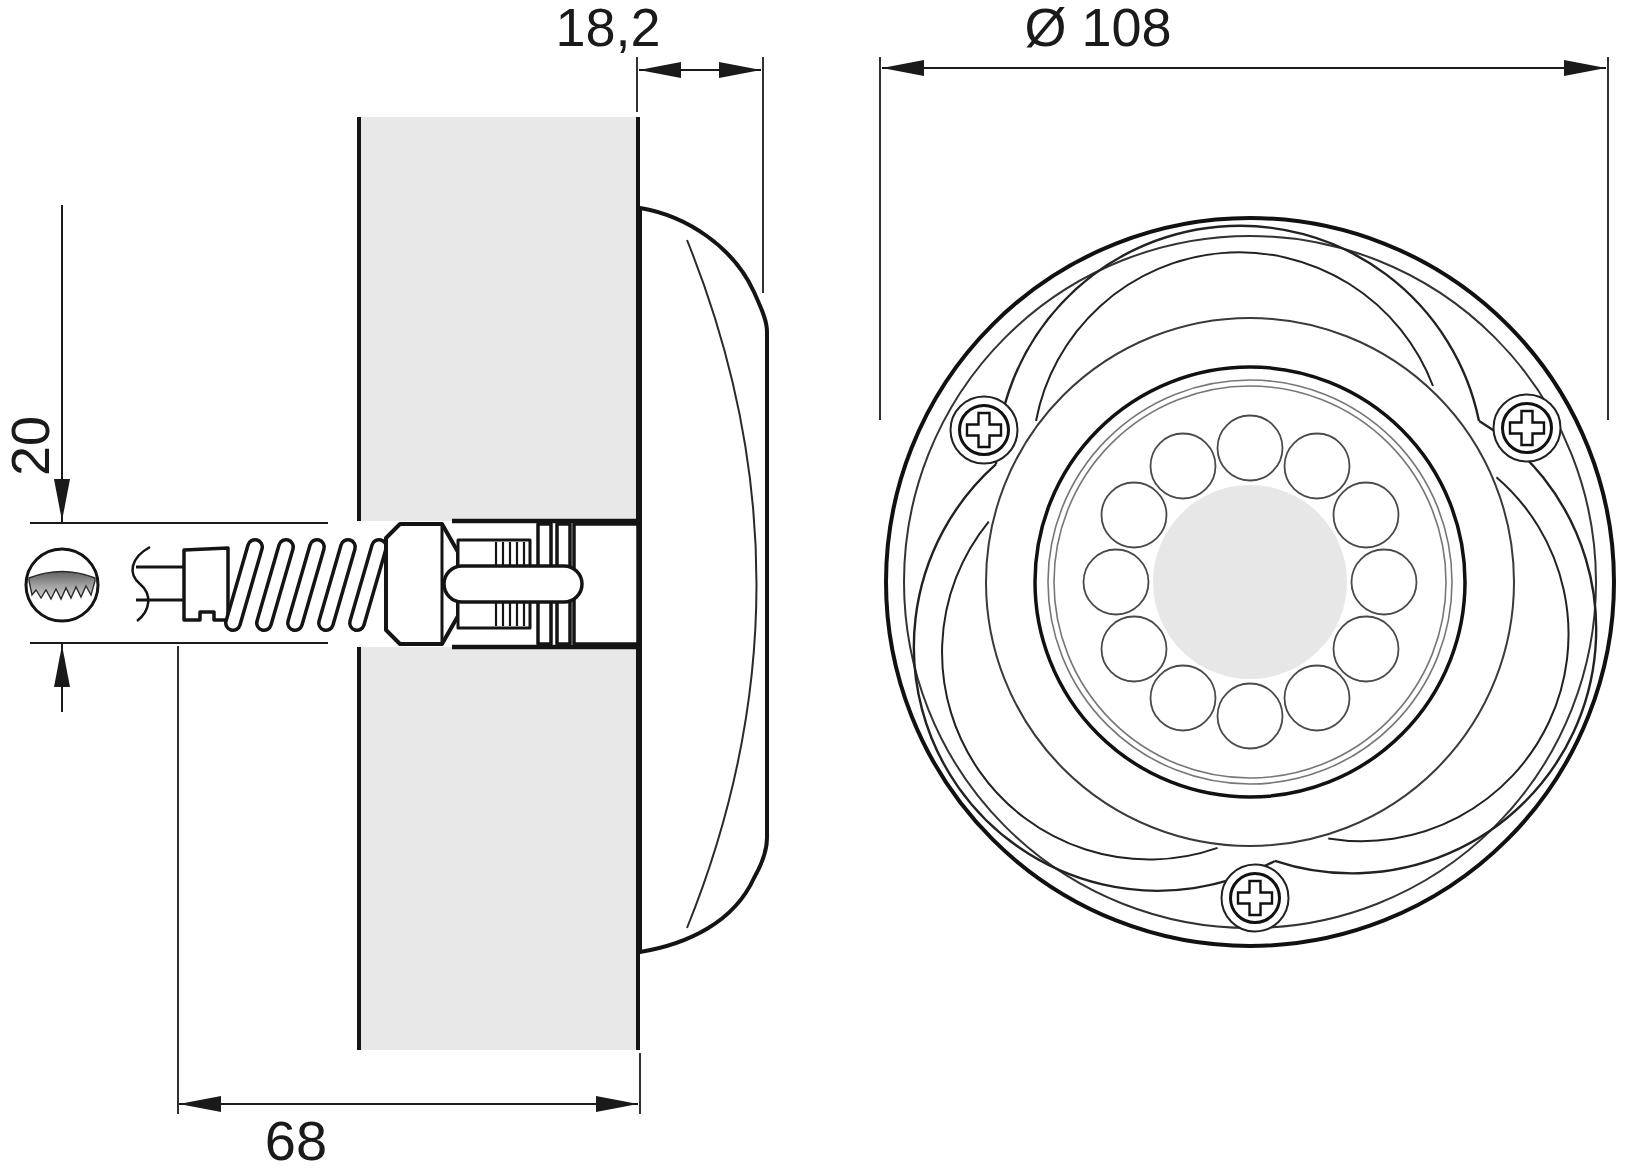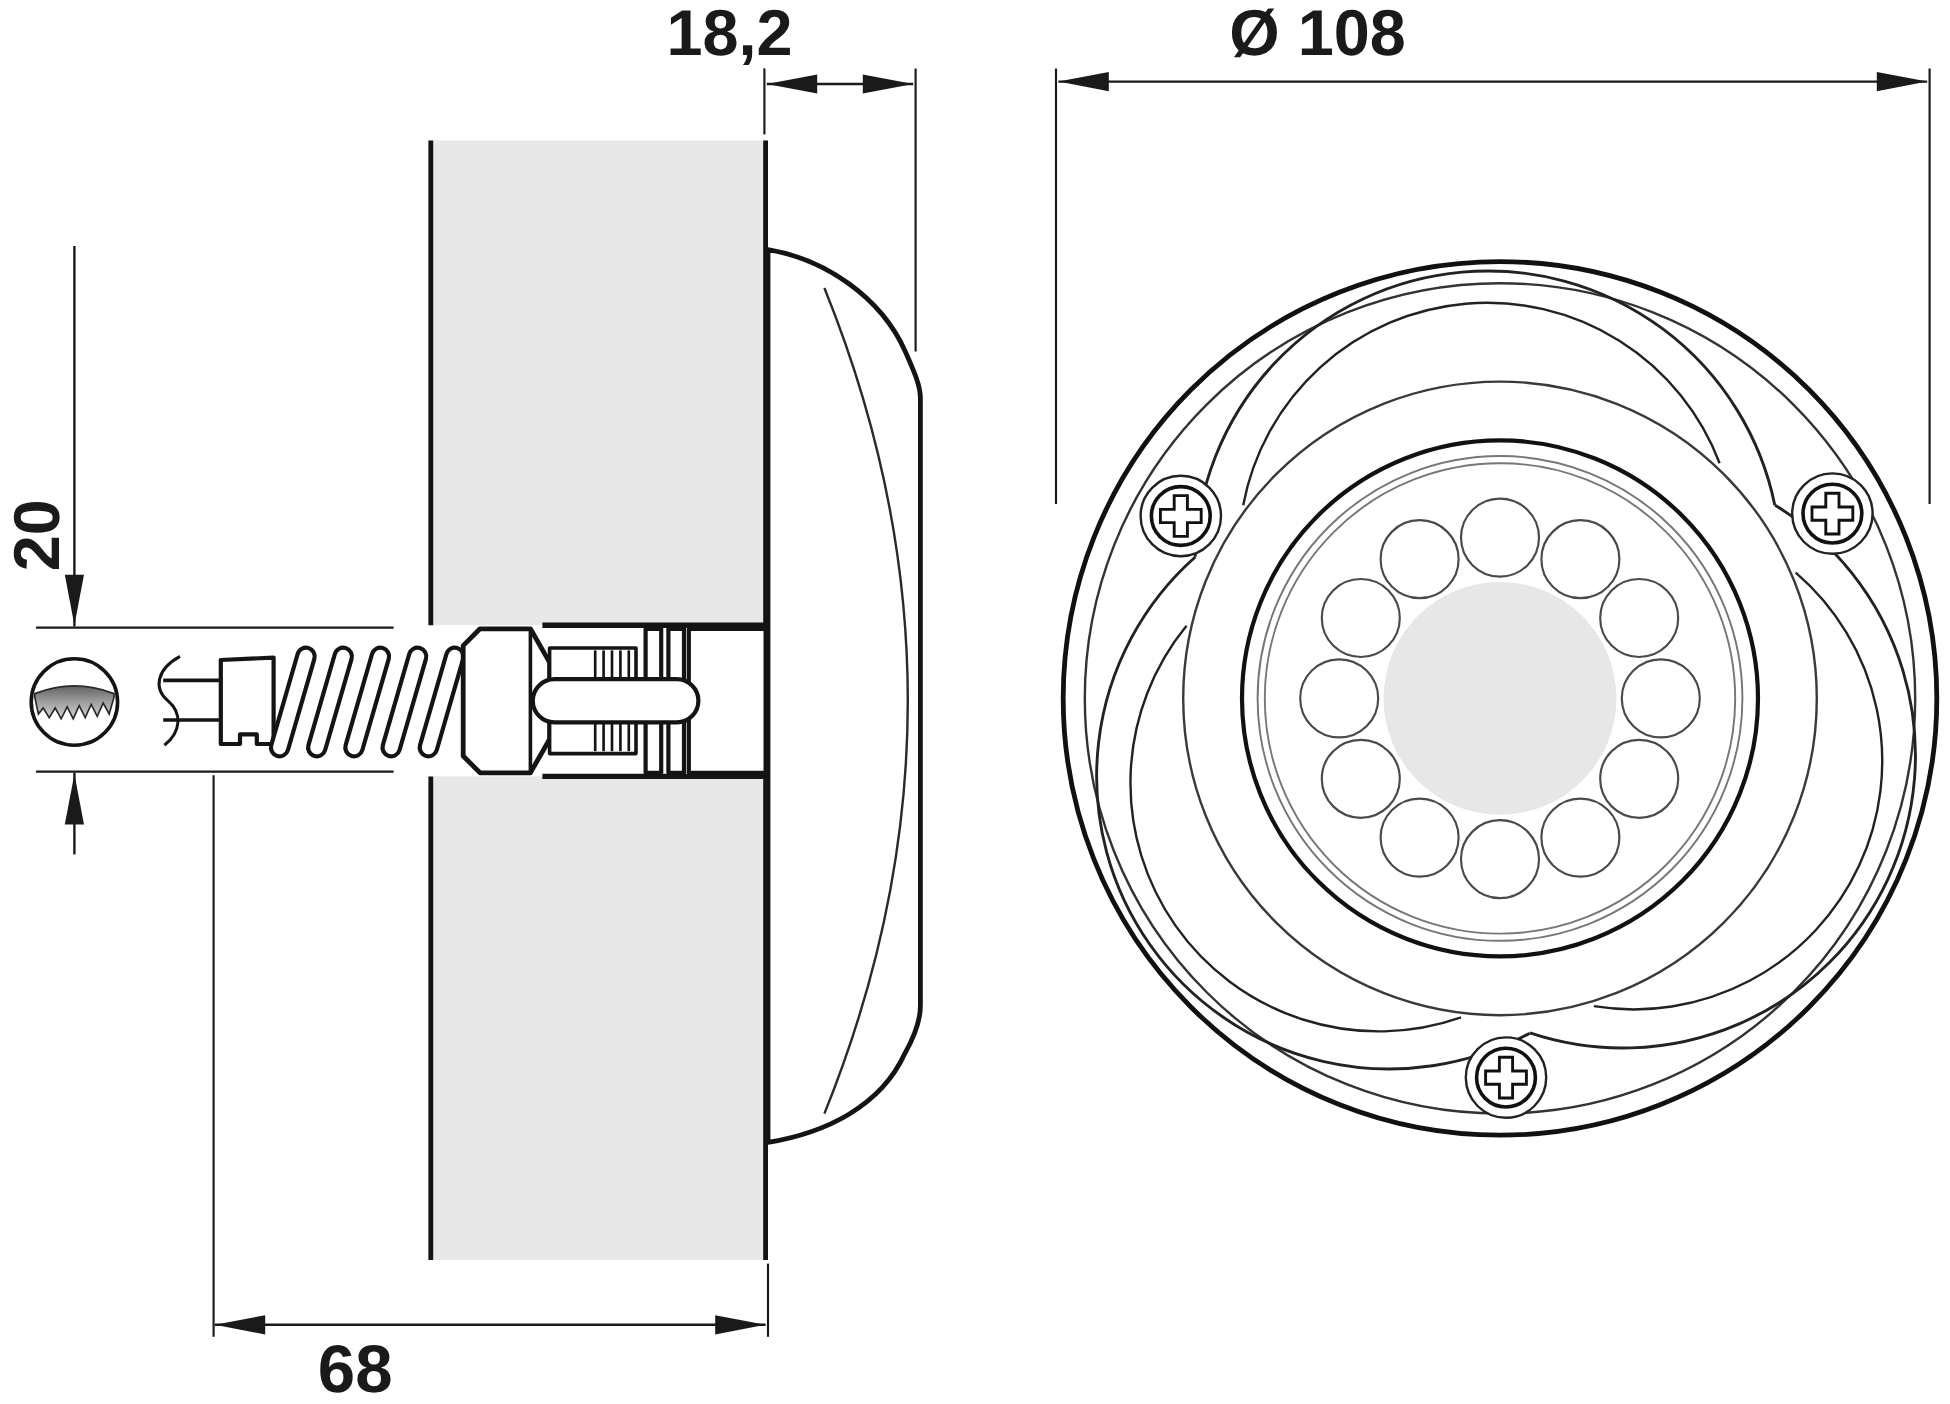--- a/index.html
+++ b/index.html
@@ -1,16 +1,16 @@
 <!DOCTYPE html>
 <html><head>
 <meta charset="utf-8">
 <style>
   html,body{margin:0;padding:0;background:#ffffff;}
-  #stage{position:relative;width:1625px;height:1170px;background:#fff;overflow:hidden;font-weight:bold;}
+  #stage{position:relative;width:1625px;height:1170px;background:#fff;overflow:hidden;}
   svg{position:absolute;left:0;top:0;}
   text{font-family:"Liberation Sans","DejaVu Sans",sans-serif;fill:#1a1a1a;}
   .dimtext{font-size:54px;}
 </style>
 </head>
 <body>
 
 <div id="stage">
 <svg width="1625" height="1170" viewBox="0 0 1625 1170">
 

